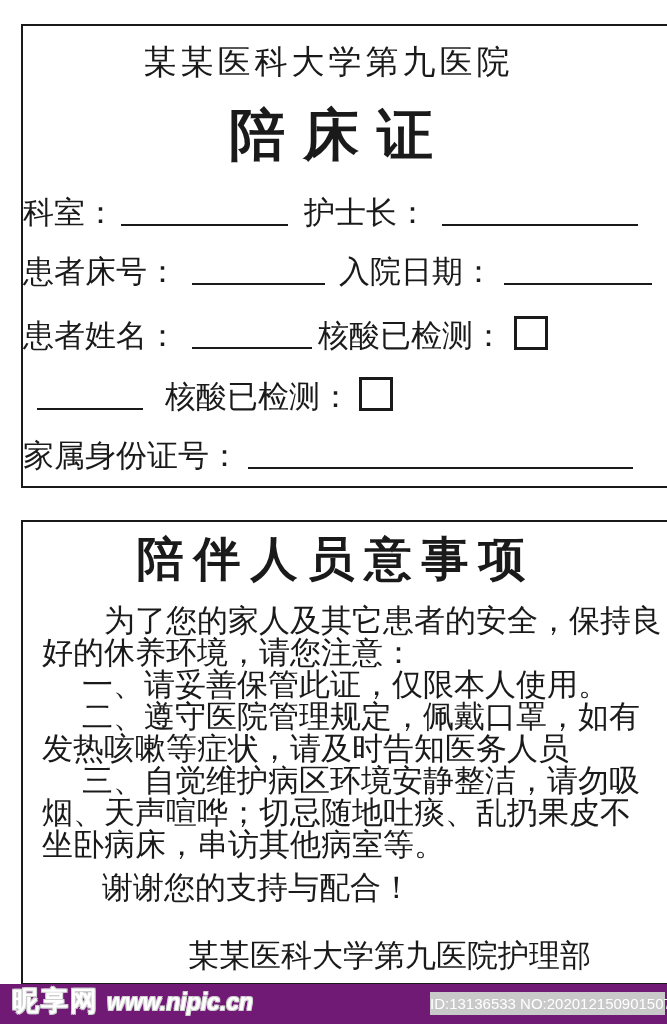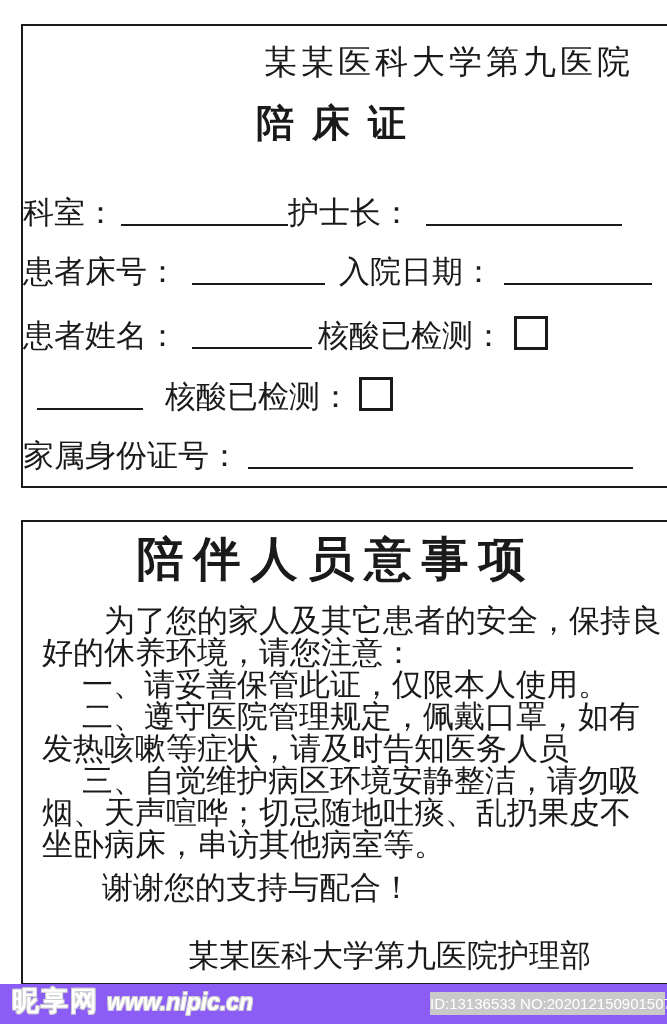--- a/index.html
+++ b/index.html
@@ -23,30 +23,30 @@
     background: #ffffff;
     box-sizing: border-box;
   }
   #card-certificate { top: 24px;  height: 464px; }
   #card-notice      { top: 520px; height: 465px; }
 
   
   .hospital-name {
     position: absolute;
     top: 14px; left: 0; right: 41px;
-    text-align: right;
+    text-align: center;
     font-size: 33px;
     letter-spacing: 4px;
     white-space: nowrap;
   }
   .cert-title {
     position: absolute;
     top: 72px; left: 0; right: 36px;
     text-align: center;
-    font-size: 38px;
+    font-size: 56px;
     font-weight: 900;
     letter-spacing: 18px;
     text-indent: 18px;
     white-space: nowrap;
   }
   .form-row {
     position: absolute;
     left: 0;
     display: flex;
     align-items: flex-end;
@@ -69,21 +69,21 @@
   }
   .checkbox {
     width: 28px;
     height: 28px;
     border: 3px solid #1a1a1a;
     margin-bottom: 1px;
     background: #ffffff;
   }
   
   #row-dept    .l1 { width: 167px; margin-left: 5px; }
-  #row-dept    .lbl2 { margin-left: 0; }
+  #row-dept    .lbl2 { margin-left: 16px; }
   #row-dept    .l2 { width: 196px; margin-left: 14px; }
   #row-bed     .l1 { width: 133px; margin-left: 14px; }
   #row-bed     .lbl2 { margin-left: 14px; }
   #row-bed     .l2 { width: 148px; margin-left: 10px; }
   #row-patient .l1 { width: 120px; margin-left: 14px; }
   #row-patient .lbl2 { margin-left: 6px; }
   #row-patient .checkbox { margin-left: 10px; }
   #row-family  .l1 { width: 106px; margin-left: 14px; }
   #row-family  .lbl2 { margin-left: 22px; }
   #row-family  .checkbox { margin-left: 8px; }
@@ -126,21 +126,21 @@
     font-size: 31px;
     line-height: 1.1;
     white-space: nowrap;
   }
 
   
   .watermark-bar {
     position: absolute;
     left: 0; bottom: 0;
     width: 667px; height: 40px;
-    background: #8b5cf6;
+    background: #701a75;
   }
   .wm-logo {
     position: absolute;
     left: 12px; bottom: 5px;
     font-family: "Liberation Sans", "DejaVu Sans", sans-serif;
     font-weight: bold;
     color: #ffffff;
     text-shadow: -1px -1px 0 #cfcfcf, 1px -1px 0 #cfcfcf,
                  -1px  1px 0 #cfcfcf, 1px  1px 0 #cfcfcf;
     white-space: nowrap;

